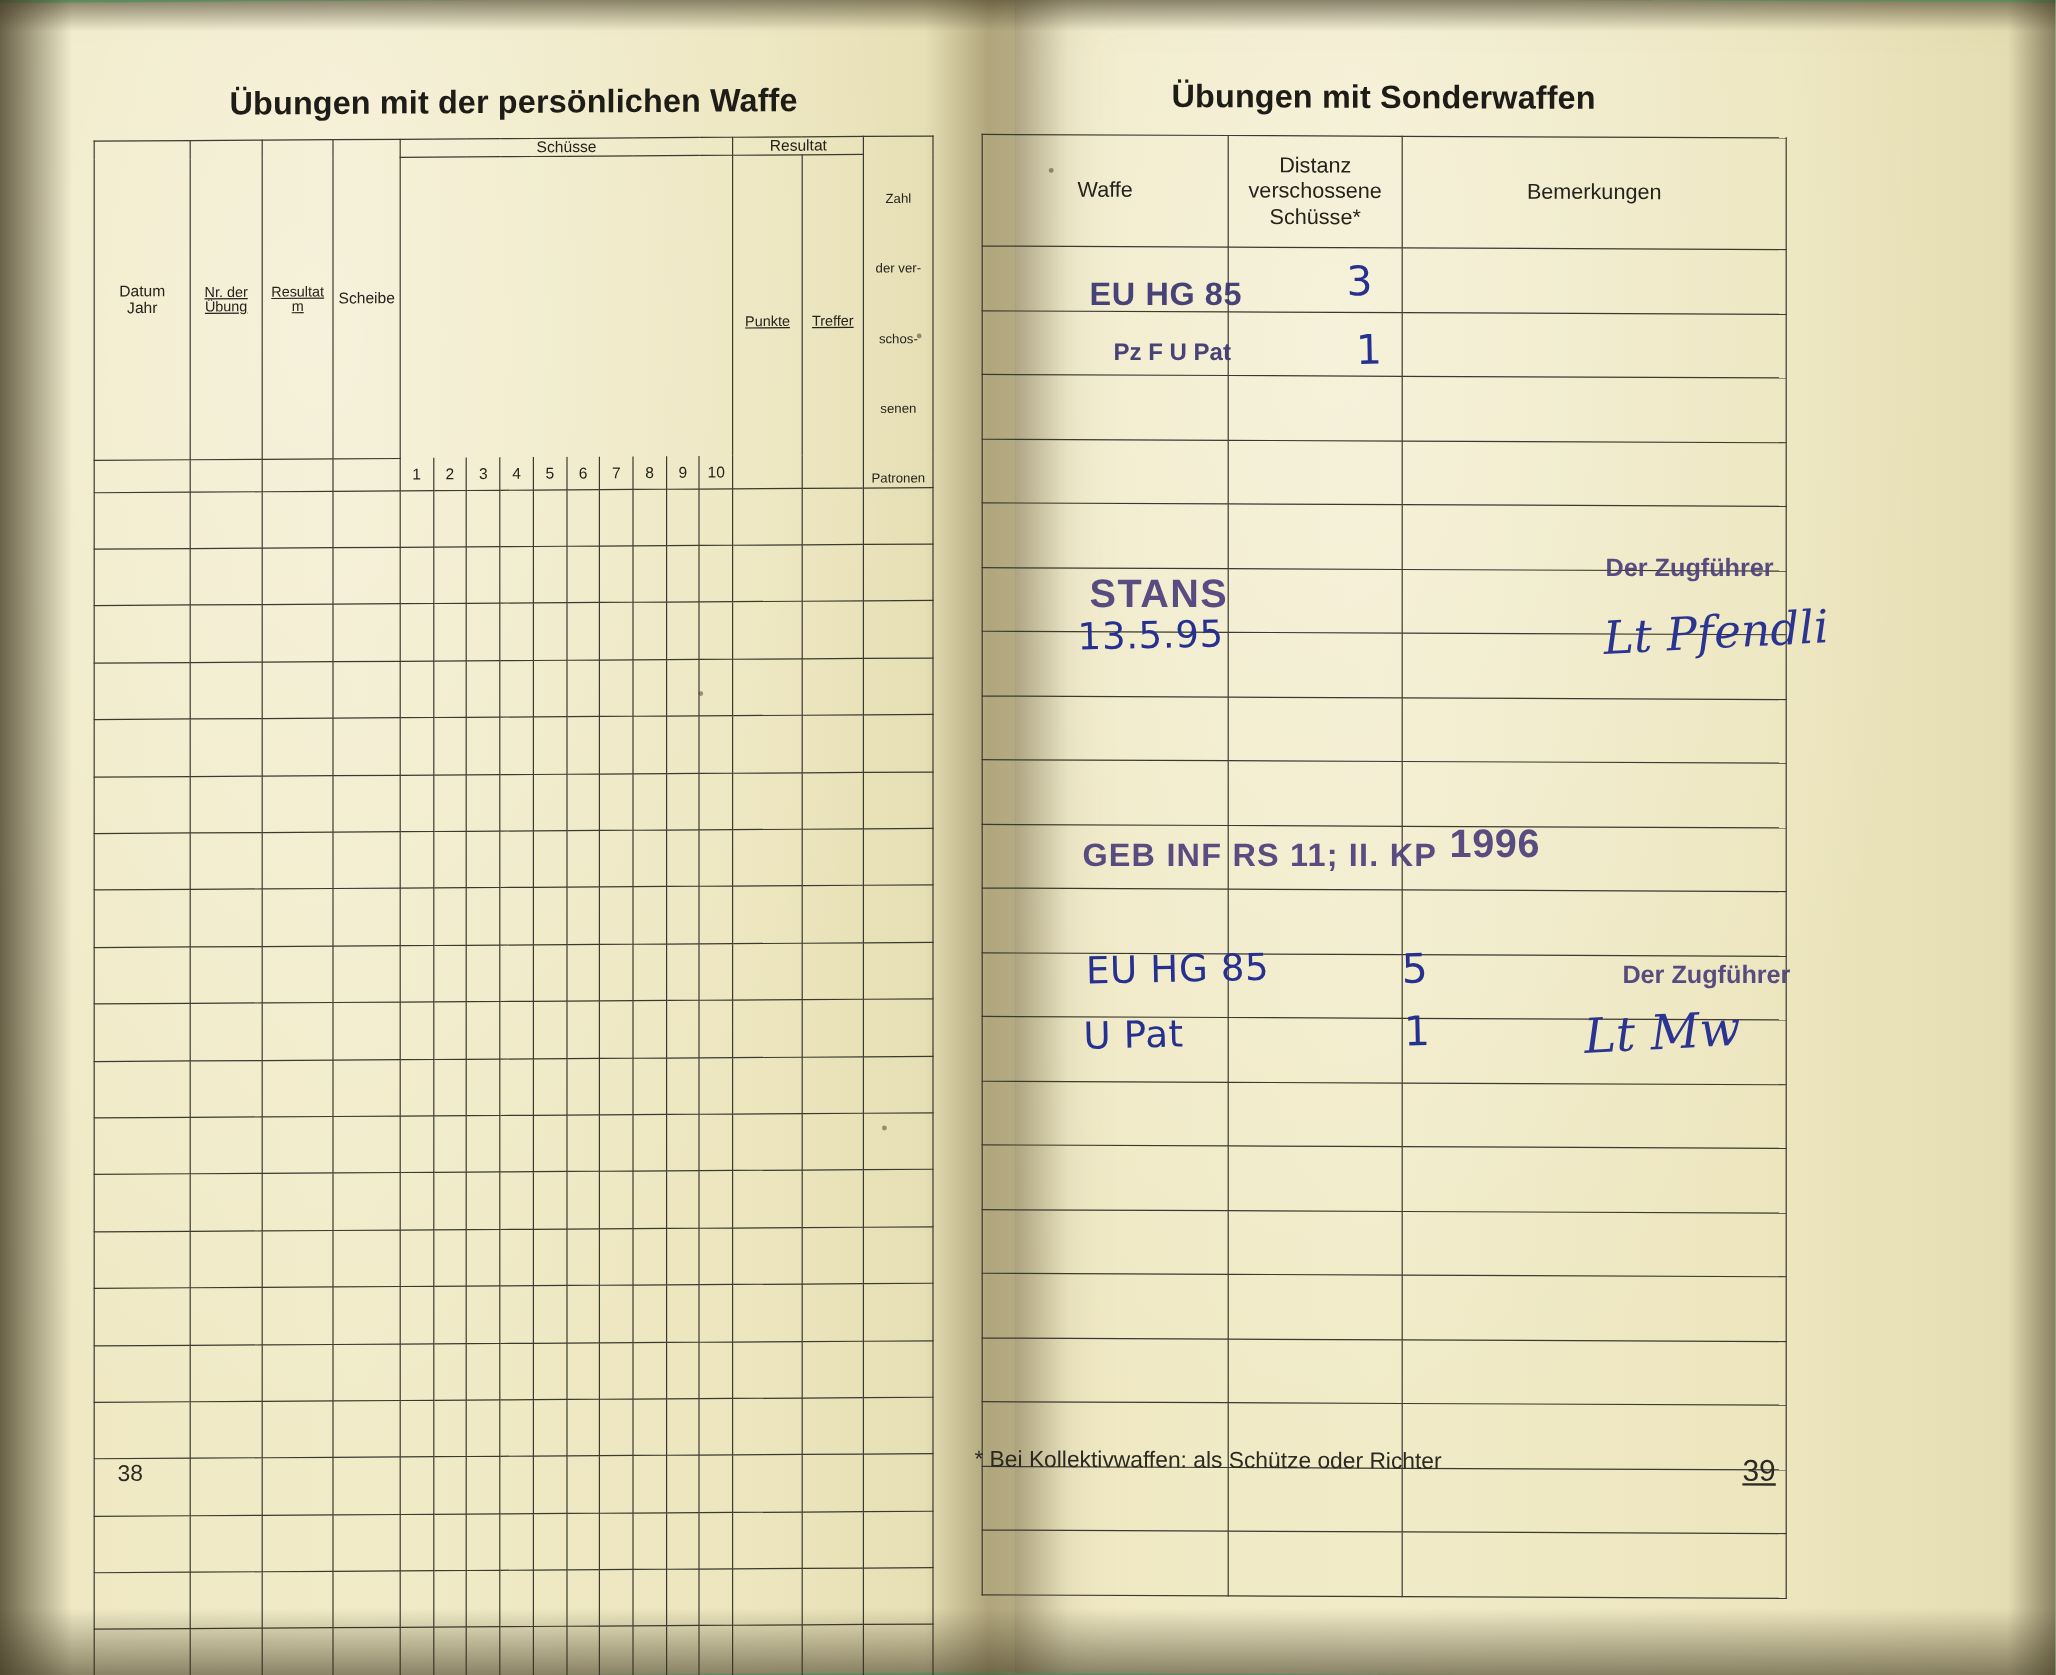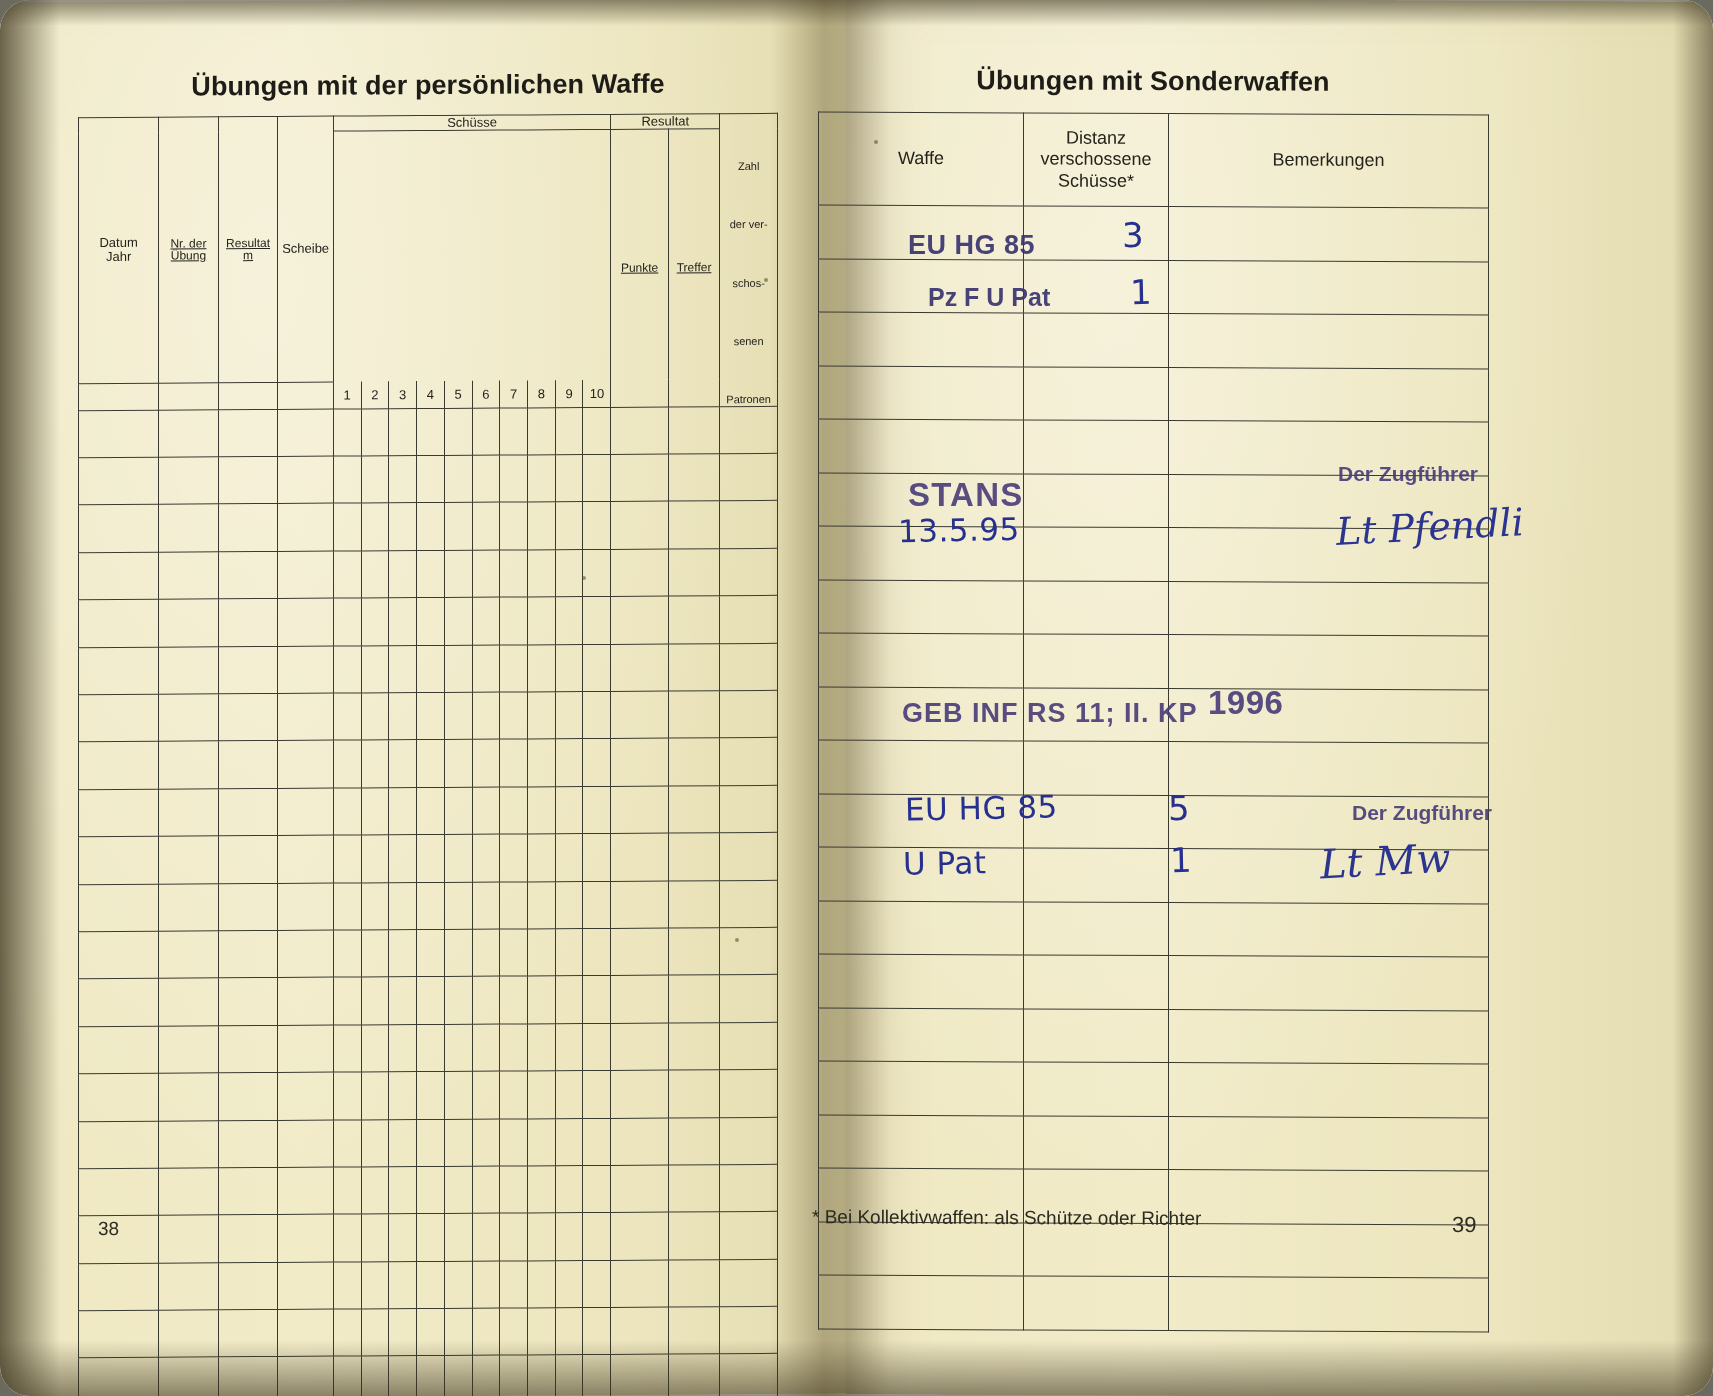--- a/index.html
+++ b/index.html
@@ -10,23 +10,22 @@
   body {
     width: 1713px;
     height: 1396px;
     overflow: hidden;
     font-family: "Liberation Sans", sans-serif;
   }
   #page {
     position: relative;
     width: 1713px;
     height: 1396px;
-    background: #ffffff;
+    background: #86efac;
     overflow: hidden;
-    border-radius: 30px;
   }
 
   
   .sheet {
     position: absolute;
     top: 0;
     height: 1396px;
     background:
       radial-gradient(ellipse at 30% 20%, rgba(255,255,255,0.35), rgba(255,255,255,0) 60%),
       linear-gradient(90deg, #efe8c2 0%, #f1ebc8 35%, #ece5bd 75%, #e3dbb0 100%);
@@ -140,21 +139,21 @@
     transform: rotate(-3deg);
   }
 
   
   #folio-left {
     position: absolute; left: 98px; top: 1218px;
     font-size: 19px; color: #2d2c24; transform: skewY(-0.35deg);
   }
   #folio-right {
     position: absolute; left: 1452px; top: 1212px;
-    font-size: 22px; color: #2d2c24; transform: skewY(0.25deg);
+    font-size: 25px; color: #2d2c24; transform: skewY(0.25deg); text-decoration: underline;
   }
   #footnote {
     position: absolute; left: 812px; top: 1207px;
     font-size: 19px; color: #2b2a22; transform: skewY(0.25deg);
     white-space: nowrap;
   }
   .dot {
     position: absolute; width: 4px; height: 4px; border-radius: 50%;
     background: rgba(80,70,40,0.55);
   }
@@ -796,21 +795,21 @@
   </div>
 
   <div id="ink-layer">
     <div class="stamp" style="left:908px; top:230px; font-size:27px; letter-spacing:0.5px;">
       <span>EU HG 85</span>
     </div>
     <div class="hand big" style="left:1122px; top:215px;">
       <span>3</span>
     </div>
 
-    <div class="stamp" style="left:928px; top:283px; font-size:25px;">
+    <div class="stamp" style="left:928px; top:283px; font-size:20px;">
       <span>Pz F U Pat</span>
     </div>
     <div class="hand big" style="left:1130px; top:272px;">
       <span>1</span>
     </div>
 
     <div class="stamp violet" style="left:908px; top:476px; font-size:33px; letter-spacing:1.2px;">
       <span>STANS</span>
     </div>
     <div class="hand" style="left:898px; top:512px; font-size:31px;">

